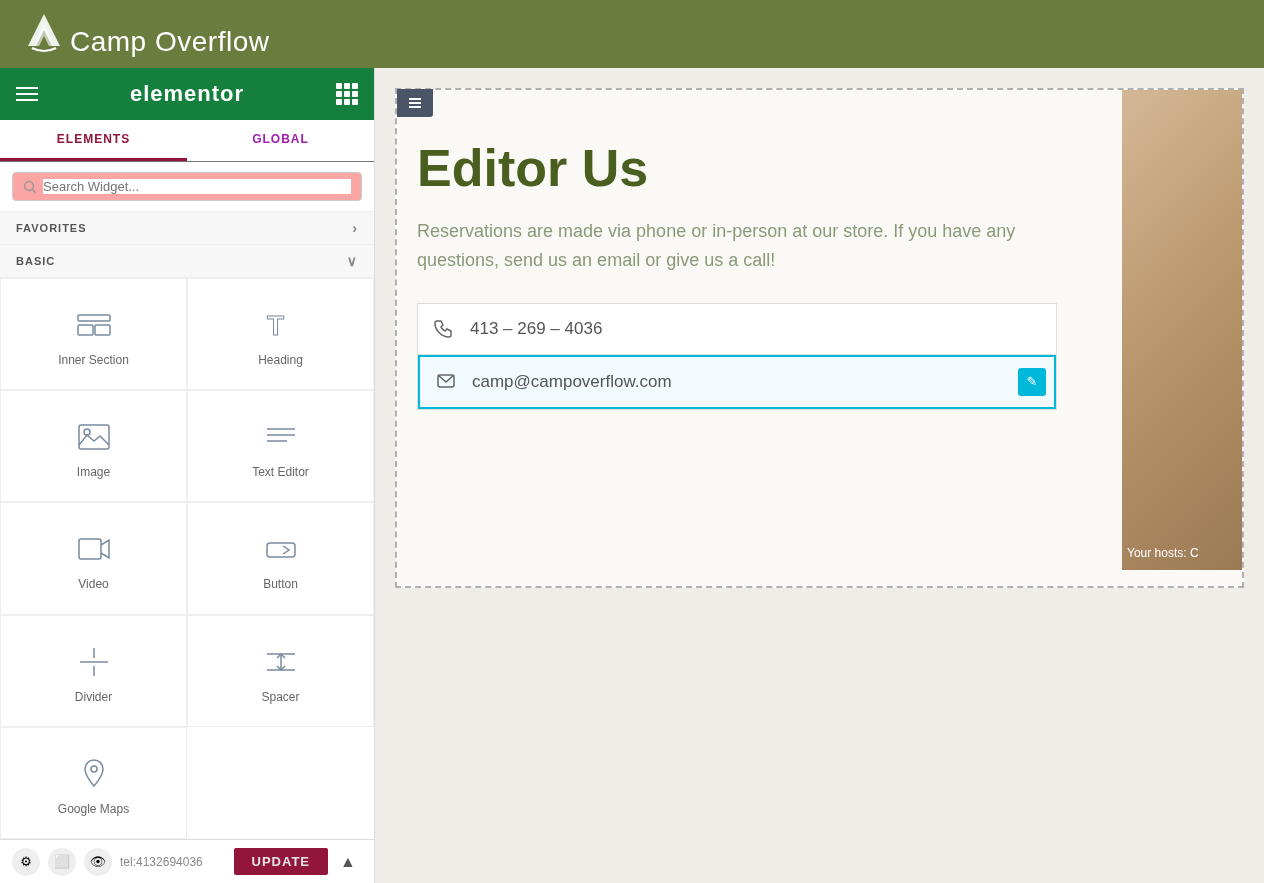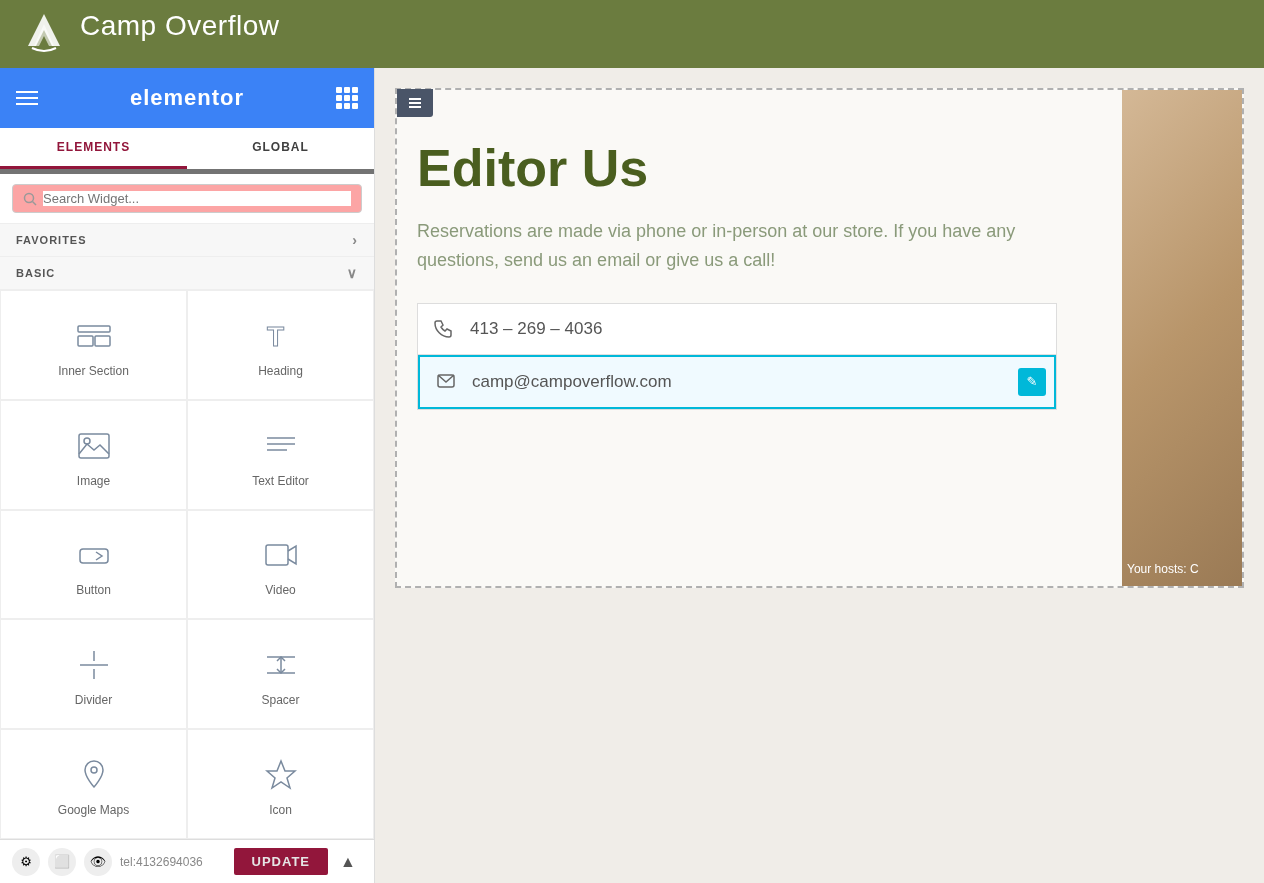--- a/index.html
+++ b/index.html
@@ -3,43 +3,43 @@
   <meta charset="utf-8">
   <style>
     * { box-sizing: border-box; margin: 0; padding: 0; }
     body { font-family: -apple-system, BlinkMacSystemFont, 'Segoe UI', sans-serif; display: flex; flex-direction: column; height: 883px; overflow: hidden; background: #f0ede8; }
 
     
     .top-bar {
       display: flex; align-items: center; background: #6b7c3f; height: 68px;
       padding: 0 20px; flex-shrink: 0; position: relative;
     }
-    .top-bar-logo { display: flex; align-items: flex-start; gap: 12px; }
+    .top-bar-logo { display: flex; align-items: flex-end; gap: 2px; }
     .logo-icon { width: 48px; height: 48px; }
     .top-bar-title { color: white; font-size: 28px; font-weight: 500; letter-spacing: 0.5px; }
 
     
     .main-layout { display: flex; flex: 1; overflow: hidden; }
 
     
     .sidebar {
       width: 375px; background: #fff; flex-shrink: 0;
       display: flex; flex-direction: column; border-right: 1px solid #ddd;
     }
-    .sidebar-header { display: flex; align-items: center; justify-content: space-between; background: #3b82f6; padding: 0 16px; height: 60px; flex-shrink: 0; }
+    .sidebar-header { display: flex; align-items: center; justify-content: space-between; background: #15803d; padding: 0 16px; height: 52px; flex-shrink: 0; }
     .sidebar-hamburger { cursor: pointer; display: flex; flex-direction: column; gap: 4px; }
     .sidebar-hamburger span { width: 22px; height: 2px; background: white; display: block; }
     .sidebar-brand { color: white; font-size: 22px; font-weight: 600; letter-spacing: 1px; }
     .sidebar-grid-icon { color: white; font-size: 18px; cursor: pointer; display: grid; grid-template-columns: repeat(3, 6px); gap: 2px; }
     .sidebar-grid-icon span { width: 6px; height: 6px; background: white; border-radius: 1px; display: block; }
 
-    .sidebar-tabs { display: flex; border-bottom: 5px solid #737373; flex-shrink: 0; }
+    .sidebar-tabs { display: flex; border-bottom: 1px solid #737373; flex-shrink: 0; }
     .sidebar-tab {
       flex: 1; text-align: center; padding: 12px 0; font-size: 12px; font-weight: 600;
-      letter-spacing: 1px; color: #404040; cursor: pointer; text-transform: uppercase;
+      letter-spacing: 1px; color: #a21caf; cursor: pointer; text-transform: uppercase;
     }
     .sidebar-tab.active { color: #92163b; border-bottom: 3px solid #92163b; }
 
     .sidebar-search { padding: 10px 12px; border-bottom: 1px solid #eee; flex-shrink: 0; }
     .sidebar-search-wrap { display: flex; align-items: center; border: 1px solid #ccc; border-radius: 4px; padding: 6px 10px; background: #fca5a5; }
     .sidebar-search-wrap input { border: none; outline: none; font-size: 13px; color: #888; width: 100%; }
     .search-icon-svg { color: #999; margin-right: 6px; flex-shrink: 0; }
 
     .sidebar-section-header {
       display: flex; align-items: center; justify-content: space-between;
@@ -127,21 +127,21 @@
     .contact-info-item.highlighted { background: #f0faff; border: 2px solid #00b8d9; }
     .contact-info-icon { width: 22px; height: 22px; flex-shrink: 0; color: #666; font-size: 18px; }
     .edit-pencil-btn {
       position: absolute; right: 8px; top: 50%; transform: translateY(-50%);
       width: 28px; height: 28px; background: #00b8d9; border: none; border-radius: 3px;
       color: white; font-size: 13px; cursor: pointer; display: flex; align-items: center; justify-content: center;
     }
 
     
     .right-image-hint {
-      position: absolute; right: 0; top: 0; bottom: 0; width: 120px;
+      position: absolute; right: 0; top: 0; bottom: 16px; width: 120px;
       background: #c8a878; overflow: hidden;
     }
     .right-image-text {
       position: absolute; bottom: 10px; left: 5px; color: white; font-size: 12px; font-weight: 500;
     }
   </style>
 </head>
 <body>
 
 <div class="top-bar">
@@ -244,35 +244,35 @@
               <line x1="4" y1="16" x2="32" y2="16" stroke="#7a8a9e" stroke-width="1.5"></line>
               <line x1="4" y1="22" x2="24" y2="22" stroke="#7a8a9e" stroke-width="1.5"></line>
             </svg>
         </div>
         <span class="widget-label">Text Editor</span>
       </div>
 
       <div class="widget-item">
         <div class="widget-icon">
           <svg viewBox="0 0 36 36">
+              <rect x="3" y="8" width="22" height="20" rx="2" stroke="#7a8a9e" stroke-width="1.5" fill="none"></rect>
+              <polyline points="25,14 33,9 33,27 25,22" stroke="#7a8a9e" stroke-width="1.5" fill="none"></polyline>
+            </svg>
+        </div>
+        <span class="widget-label">Video</span>
+      </div>
+
+      <div class="widget-item">
+        <div class="widget-icon">
+          <svg viewBox="0 0 36 36">
               <rect x="4" y="12" width="28" height="14" rx="3" stroke="#7a8a9e" stroke-width="1.5" fill="none"></rect>
               <polyline points="20,15 26,19 20,23" stroke="#7a8a9e" stroke-width="1.5" fill="none"></polyline>
             </svg>
         </div>
         <span class="widget-label">Button</span>
-      </div>
-
-      <div class="widget-item">
-        <div class="widget-icon">
-          <svg viewBox="0 0 36 36">
-              <rect x="3" y="8" width="22" height="20" rx="2" stroke="#7a8a9e" stroke-width="1.5" fill="none"></rect>
-              <polyline points="25,14 33,9 33,27 25,22" stroke="#7a8a9e" stroke-width="1.5" fill="none"></polyline>
-            </svg>
-        </div>
-        <span class="widget-label">Video</span>
       </div>
 
       <div class="widget-item">
         <div class="widget-icon">
           <svg viewBox="0 0 36 36">
               <line x1="18" y1="4" x2="18" y2="14" stroke="#7a8a9e" stroke-width="1.5"></line>
               <line x1="4" y1="18" x2="32" y2="18" stroke="#7a8a9e" stroke-width="1.5"></line>
               <line x1="18" y1="22" x2="18" y2="32" stroke="#7a8a9e" stroke-width="1.5"></line>
             </svg>
         </div>
@@ -295,28 +295,20 @@
       <div class="widget-item">
         <div class="widget-icon">
           <svg viewBox="0 0 36 36">
               <path d="M18 4 C13 4 9 8 9 13 C9 20 18 30 18 30 C18 30 27 20 27 13 C27 8 23 4 18 4Z" stroke="#7a8a9e" stroke-width="1.5" fill="none"></path>
               <circle cx="18" cy="13" r="3" stroke="#7a8a9e" stroke-width="1.5" fill="none"></circle>
             </svg>
         </div>
         <span class="widget-label">Google Maps</span>
       </div>
 
-      <div class="widget-item">
-        <div class="widget-icon">
-          <svg viewBox="0 0 36 36">
-              <polygon points="18,4 22,14 32,14 24,21 27,31 18,25 9,31 12,21 4,14 14,14" stroke="#7a8a9e" stroke-width="1.5" fill="none"></polygon>
-            </svg>
-        </div>
-        <span class="widget-label">Icon</span>
-      </div>
 
     </div>
 
     <div class="bottom-bar">
       <div class="bottom-bar-left">
         <div class="bottom-bar-icon">⚙</div>
         <div class="bottom-bar-icon">⬜</div>
         <div class="bottom-bar-icon">👁</div>
         <span class="tel-text">tel:4132694036</span>
       </div>

